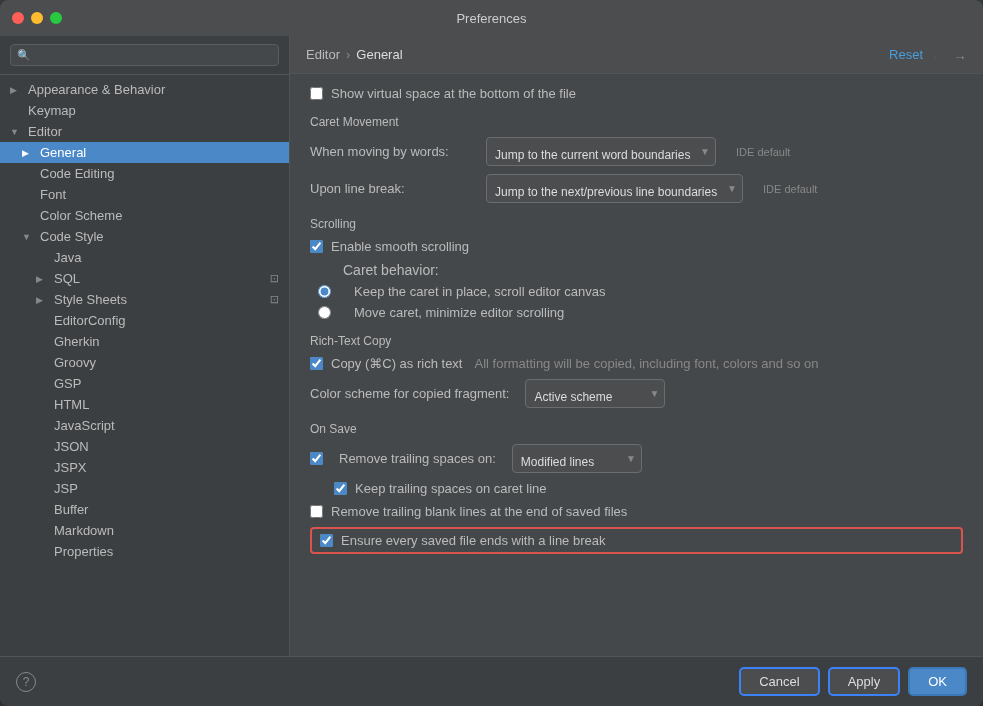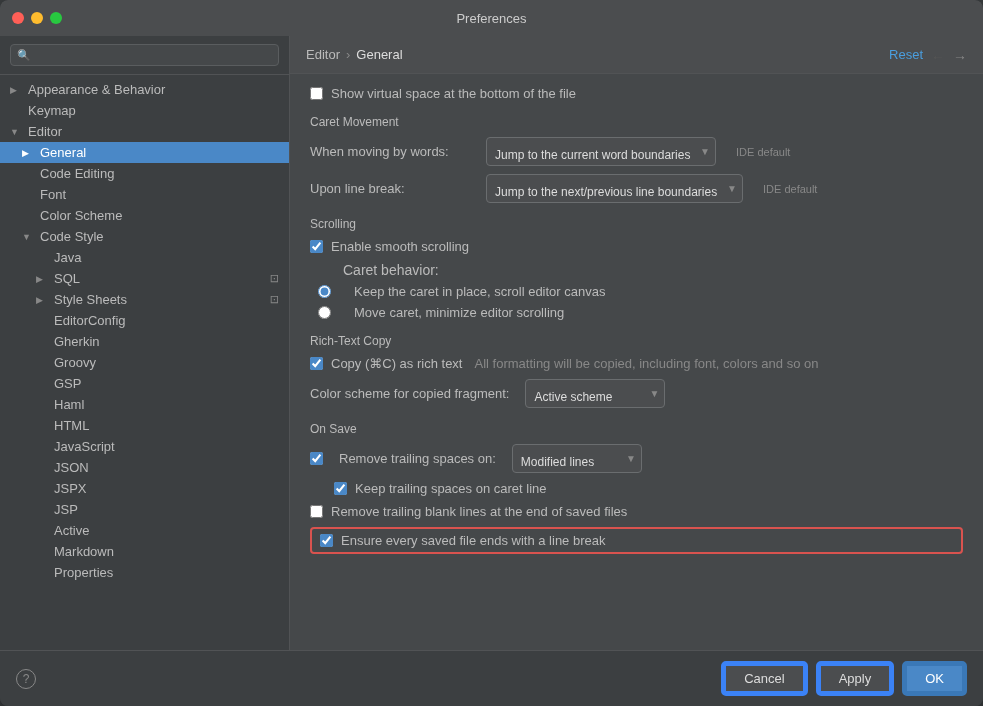--- a/index.html
+++ b/index.html
@@ -298,21 +298,21 @@
     }
     .bottom-actions {
       display: flex;
       gap: 8px;
     }
     .btn {
       padding: 5px 18px;
       border-radius: 5px;
       font-size: 13px;
       cursor: pointer;
-      border: 5px solid #3b82f6;
+      border: 2px solid #3b82f6;
       background: #4b4d4f;
       color: #ddd;
     }
     .btn-primary {
       background: #4a88c7;
       border-color: #3a78b7;
       color: #fff;
     }
   </style>
 </head>
@@ -410,24 +410,20 @@
         <div class="tree-item indent2">
           <span class="chevron">&nbsp;&nbsp;</span>
           <span>Groovy</span>
         </div>
 
         <div class="tree-item indent2">
           <span class="chevron">&nbsp;&nbsp;</span>
           <span>GSP</span>
         </div>
 
-        <div class="tree-item indent2">
-          <span class="chevron">&nbsp;&nbsp;</span>
-          <span>Haml</span>
-        </div>
 
         <div class="tree-item indent2">
           <span class="chevron">&nbsp;&nbsp;</span>
           <span>HTML</span>
         </div>
 
         <div class="tree-item indent2">
           <span class="chevron">&nbsp;&nbsp;</span>
           <span>JavaScript</span>
         </div>
@@ -442,21 +438,21 @@
           <span>JSPX</span>
         </div>
 
         <div class="tree-item indent2">
           <span class="chevron">&nbsp;&nbsp;</span>
           <span>JSP</span>
         </div>
 
         <div class="tree-item indent2">
           <span class="chevron">&nbsp;&nbsp;</span>
-          <span>Active</span>
+          <span>Buffer</span>
         </div>
 
         <div class="tree-item indent2">
           <span class="chevron">&nbsp;&nbsp;</span>
           <span>Markdown</span>
         </div>
 
         <div class="tree-item indent2">
           <span class="chevron">&nbsp;&nbsp;</span>
           <span>Properties</span>

